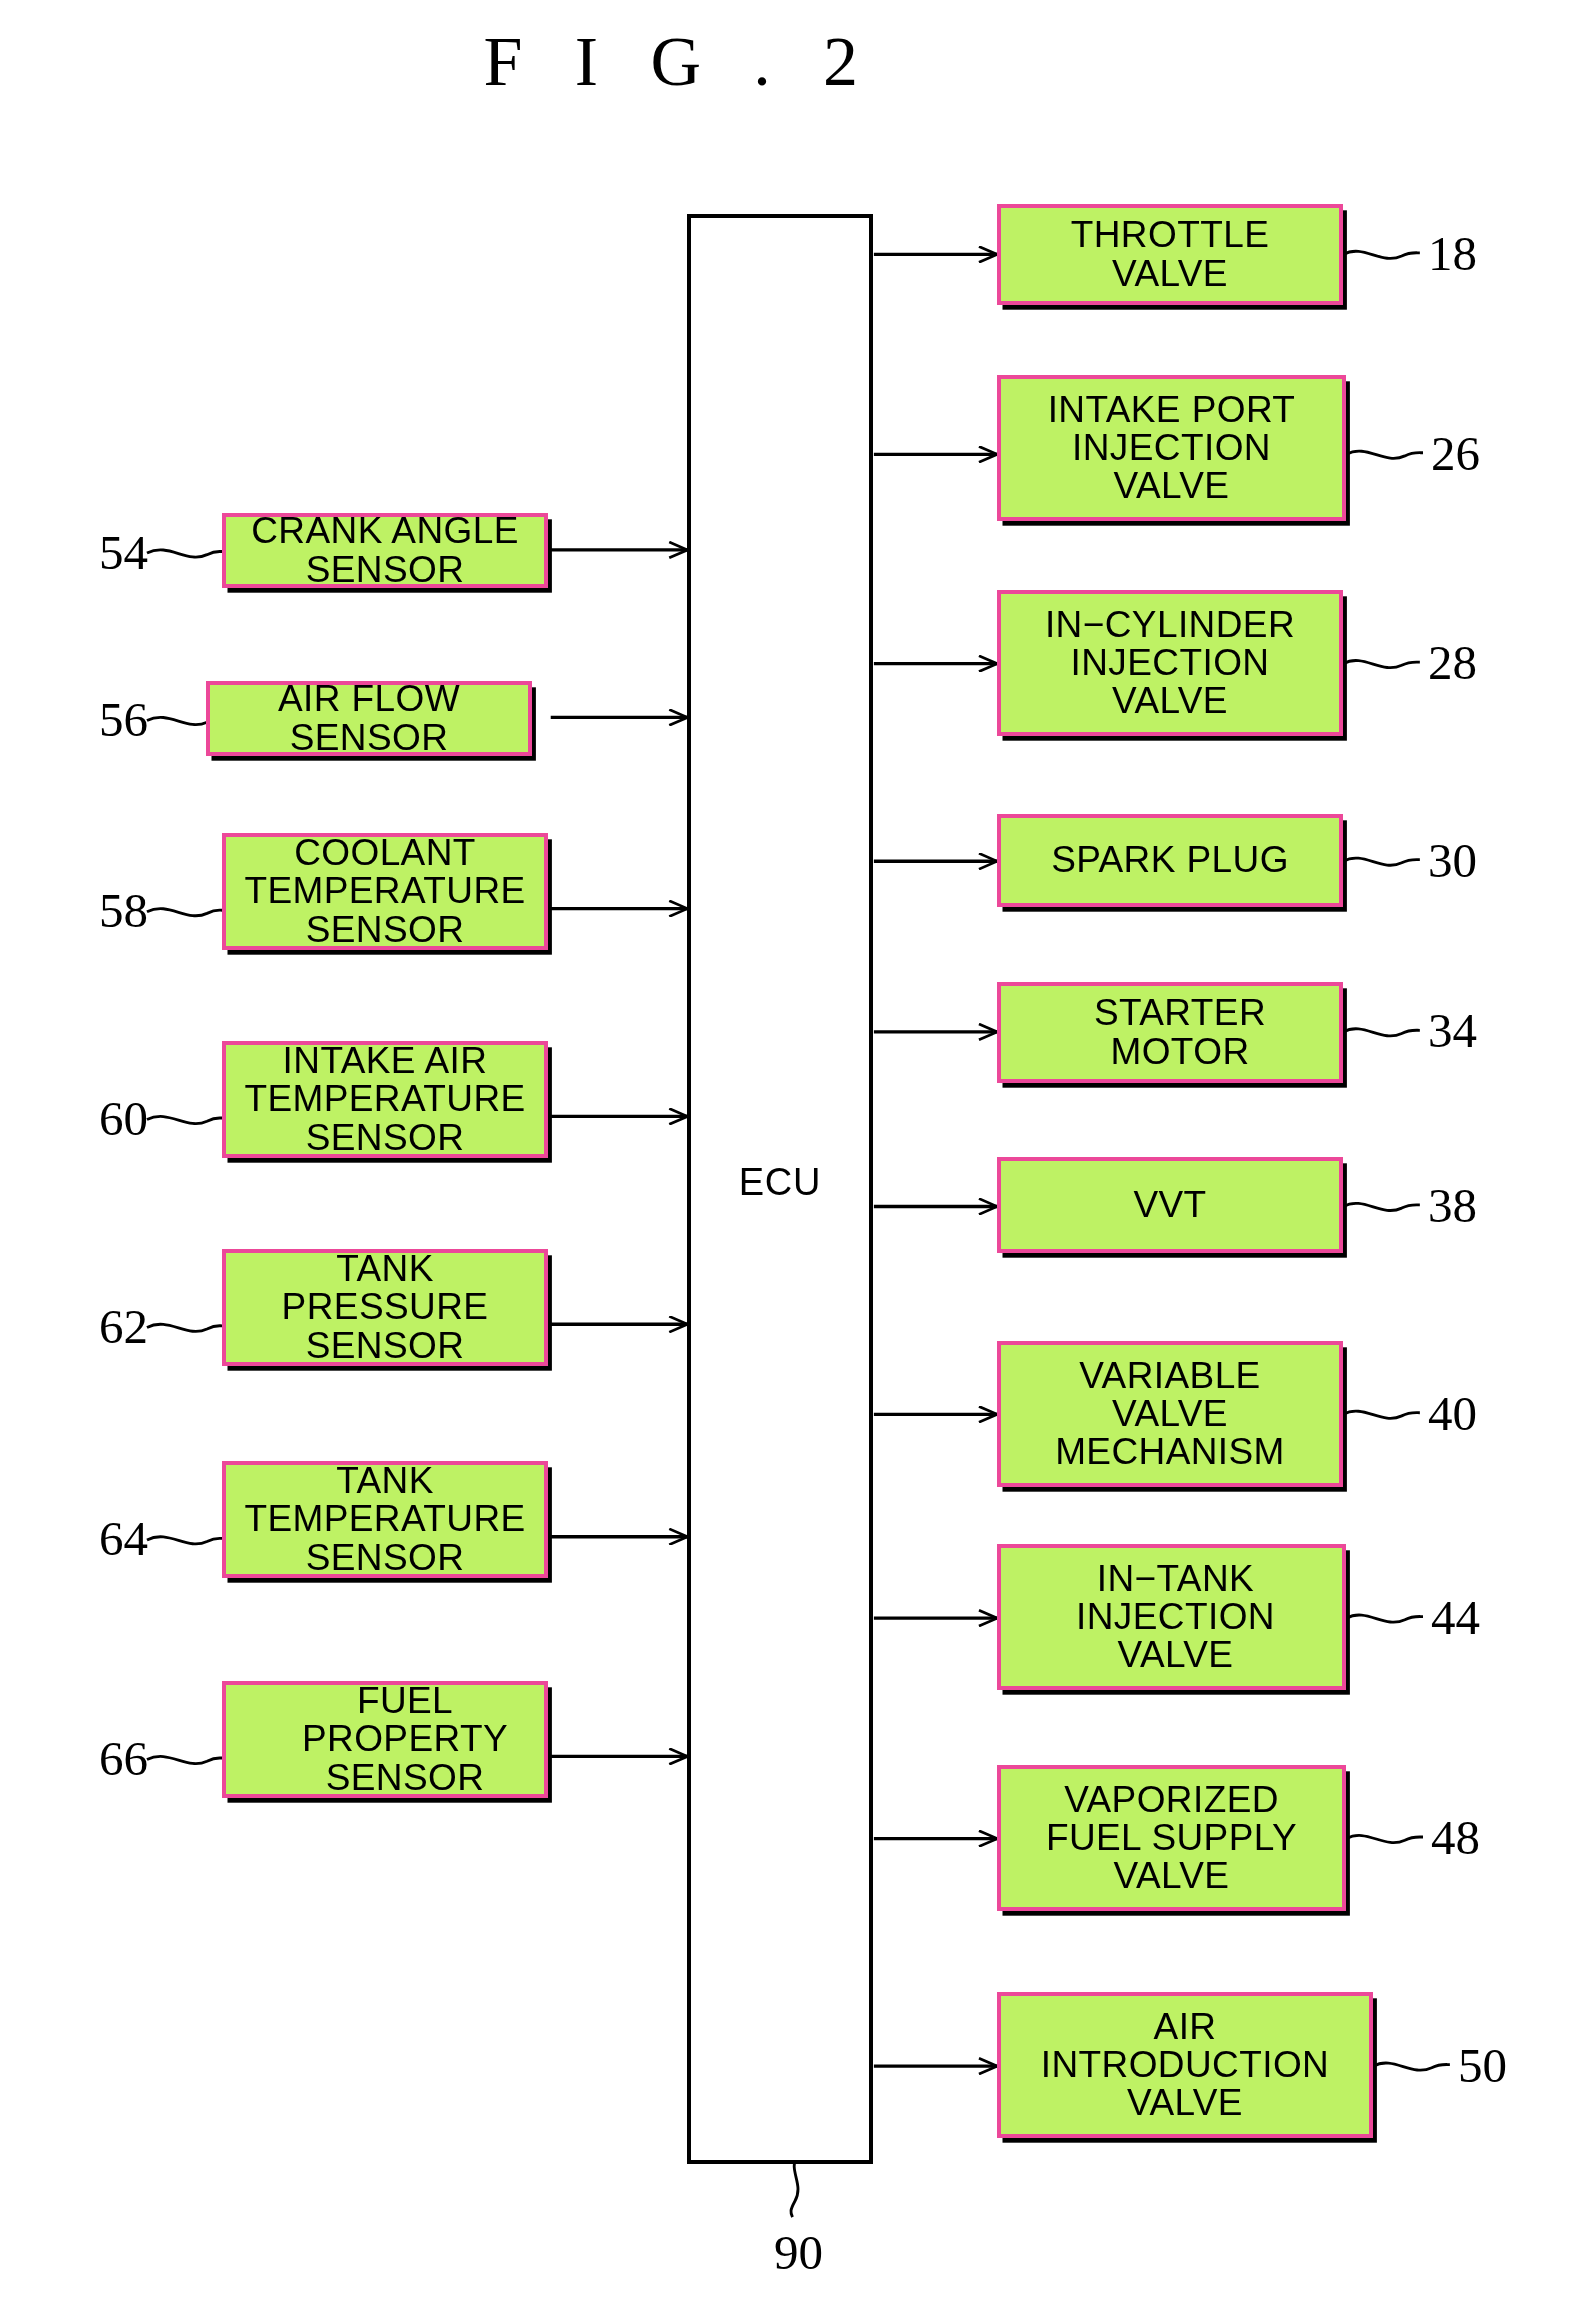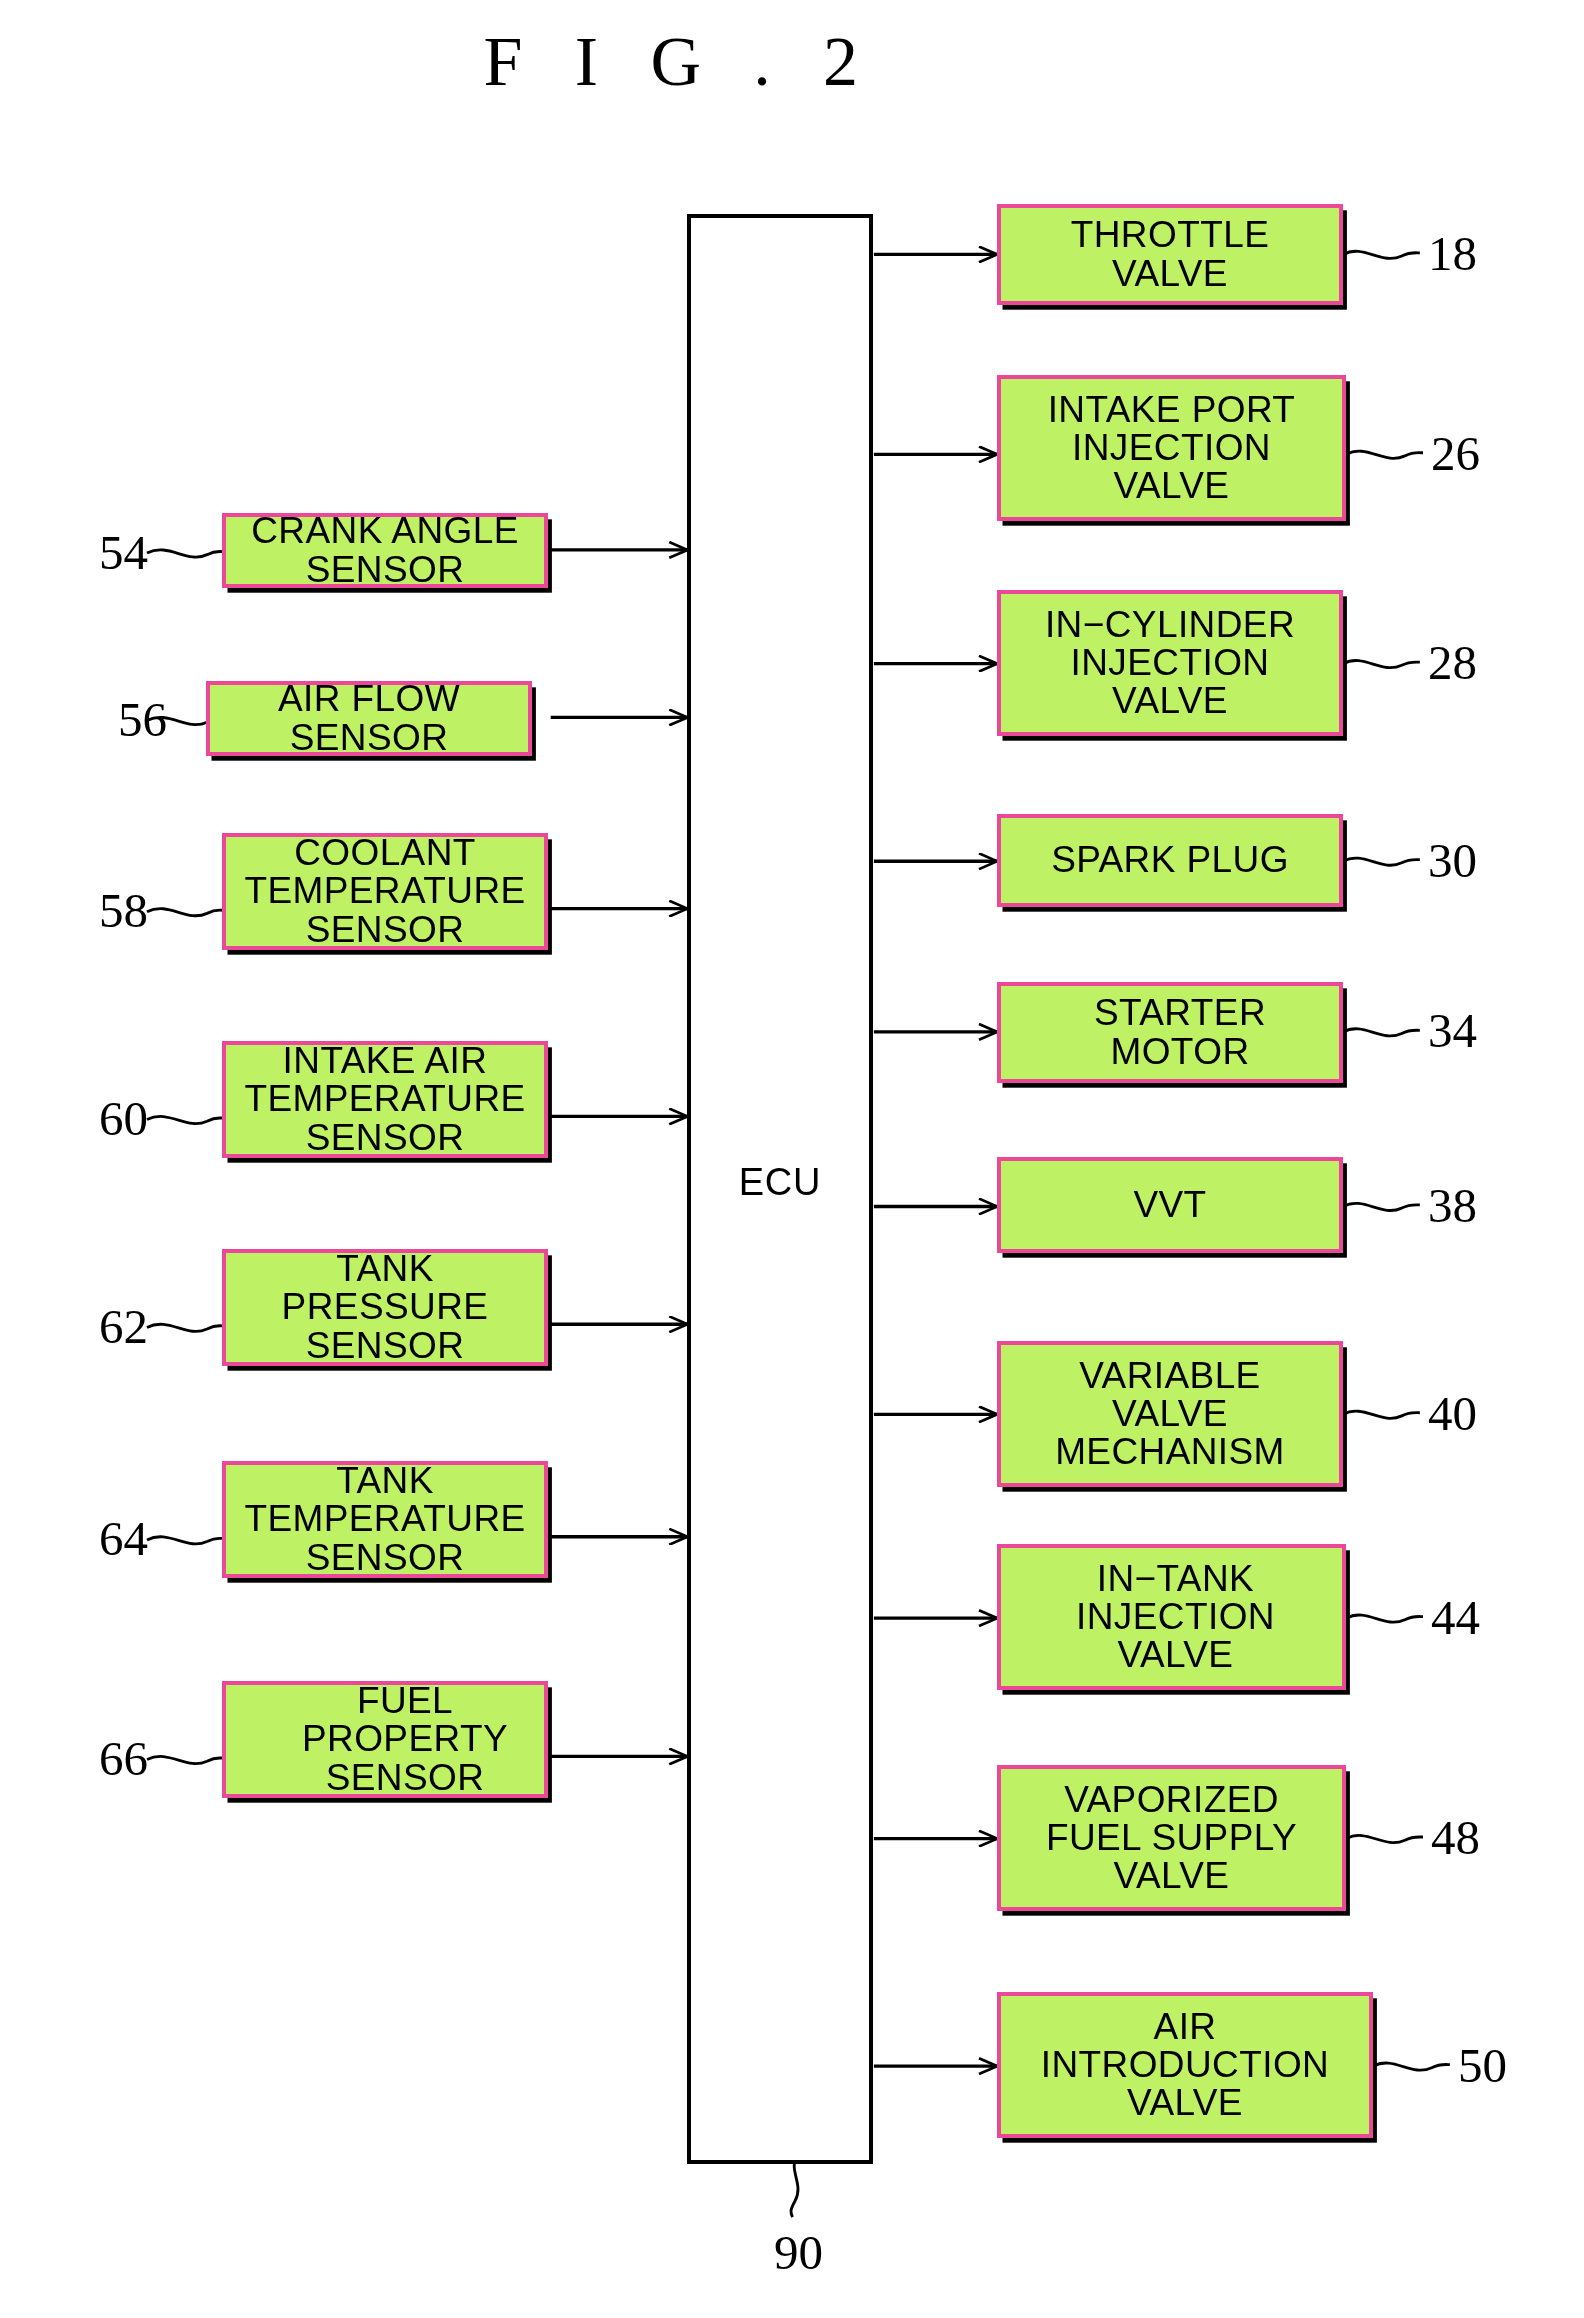--- a/index.html
+++ b/index.html
@@ -159,21 +159,21 @@
   <div id="ecu"></div>
   <div id="ecu-label">ECU</div>
   <div class="ref" style="left:743px; top:2228px; width:111px; text-align:center;">90</div>
 
   <div class="blk shadow" style="left:222px; top:513px; width:326px; height:75px;">CRANK ANGLE
 SENSOR</div>
   <div class="ref" style="left:93px; top:528px; width:55px; text-align:right;">54</div>
 
   <div class="blk shadow" style="left:206px; top:681px; width:326px; height:75px;">AIR FLOW
 SENSOR</div>
-  <div class="ref" style="left:93px; top:695px; width:55px; text-align:right;margin-left:19px;">56</div>
+  <div class="ref" style="left:93px; top:695px; width:55px; text-align:right;">56</div>
 
   <div class="blk shadow" style="left:222px; top:833px; width:326px; height:117px;">COOLANT
 TEMPERATURE
 SENSOR</div>
   <div class="ref" style="left:93px; top:886px; width:55px; text-align:right;">58</div>
 
   <div class="blk shadow" style="left:222px; top:1041px; width:326px; height:117px;">INTAKE AIR
 TEMPERATURE
 SENSOR</div>
   <div class="ref" style="left:93px; top:1094px; width:55px; text-align:right;">60</div>

